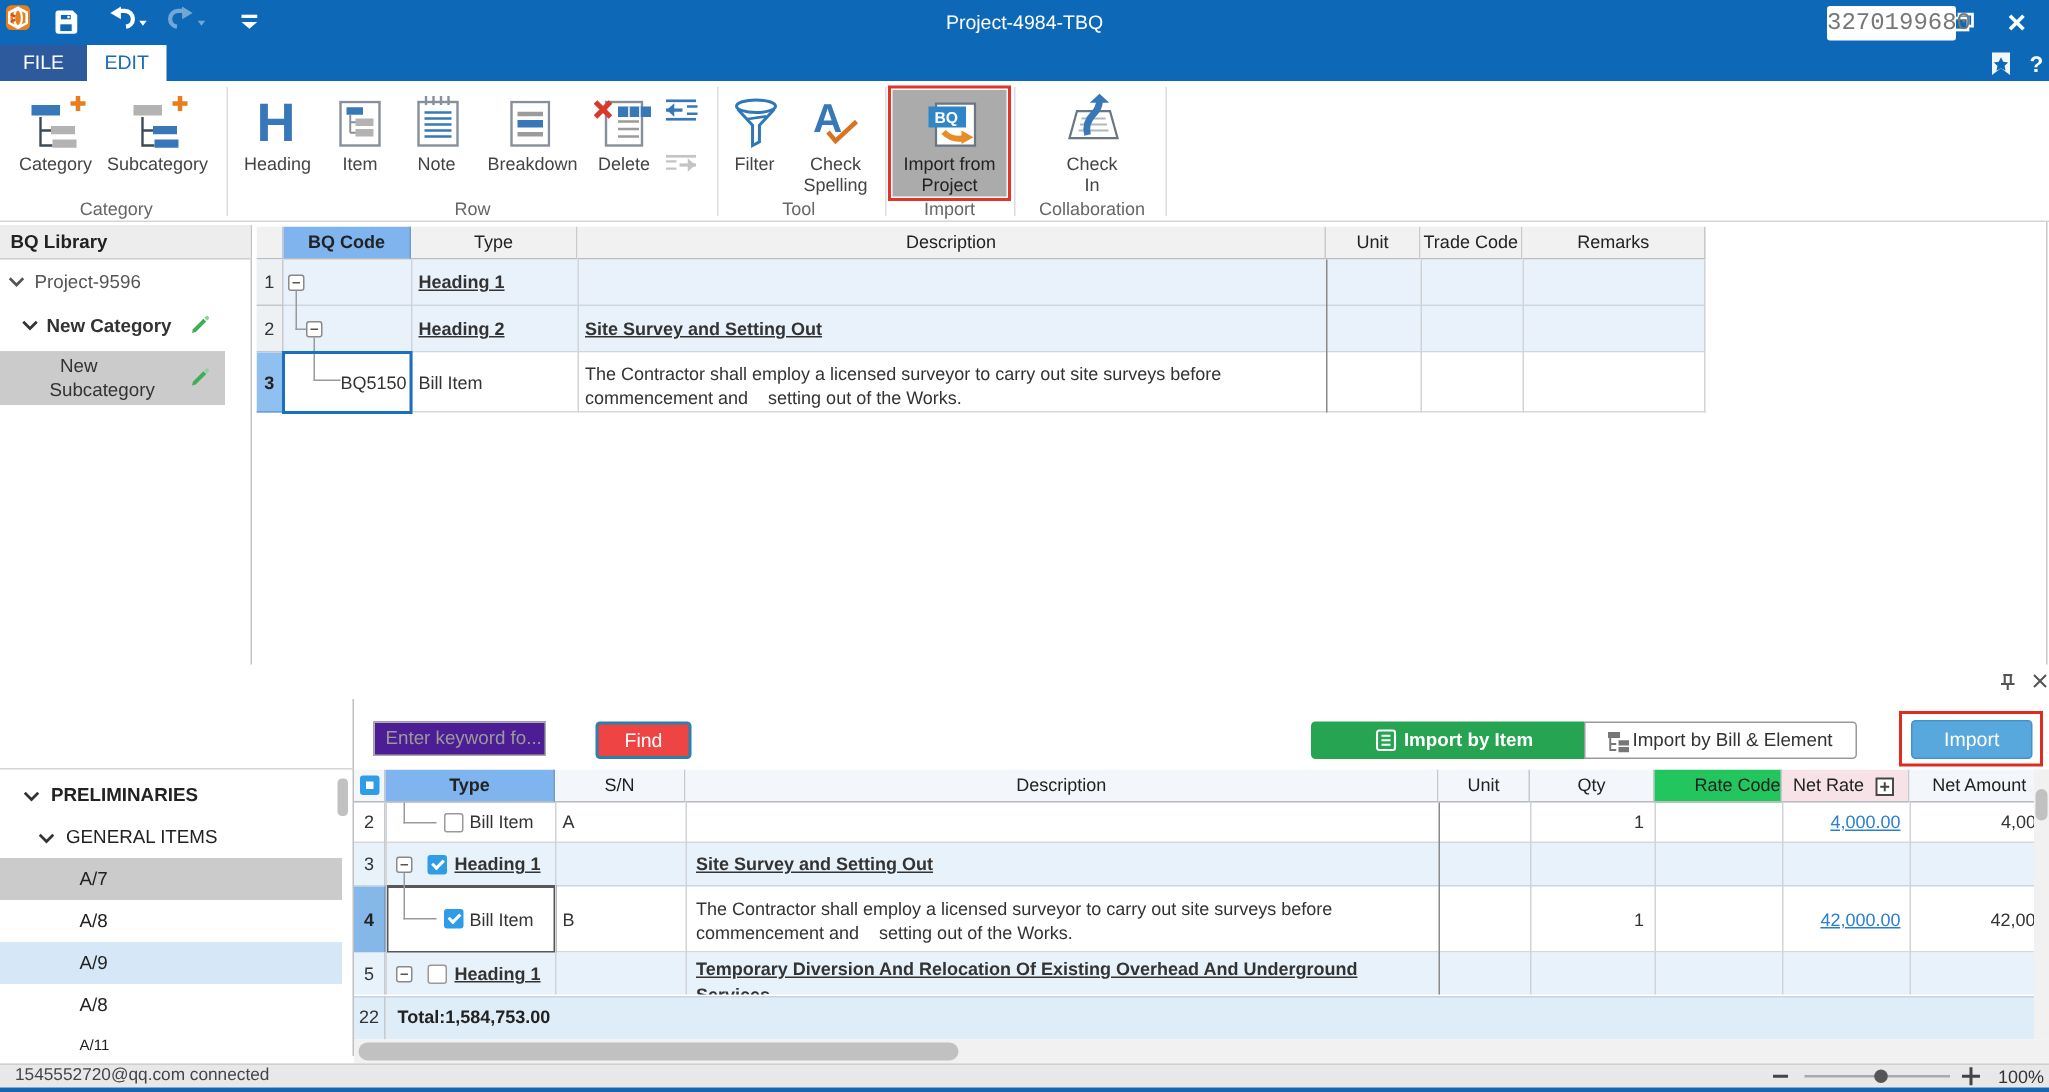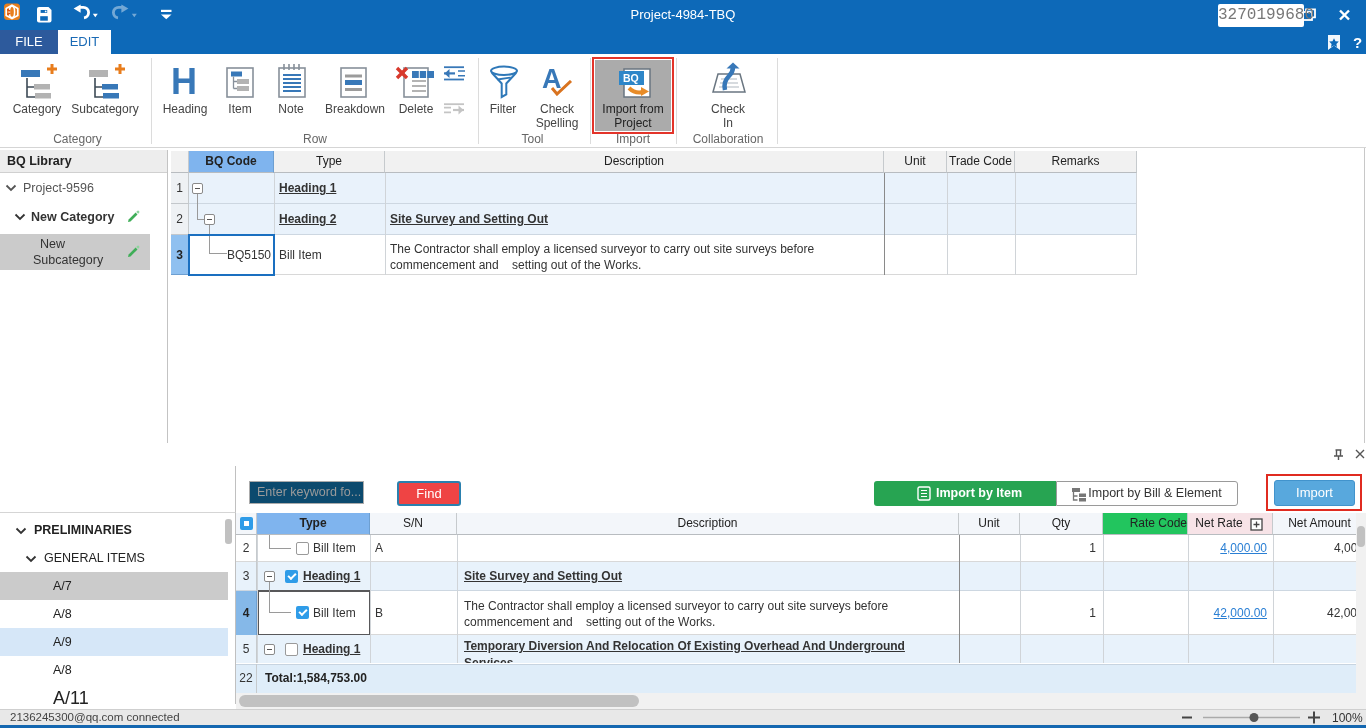--- a/index.html
+++ b/index.html
@@ -267,21 +267,21 @@
   </div>
 </div>
 <div class="abs" id="impanel">
   <svg class="abs" style="left:1332px;top:5px;" width="34" height="14" viewBox="0 0 34 14">
     <g stroke="#555" stroke-width="1.4" fill="none">
     <path d="M3.5 2 h6 M4.5 2 v6 M8.5 2 v6 M2 8 h9 M6.5 8 v4"></path>
     <path d="M24 2 l8 8 M32 2 l-8 8"></path>
     </g>
   </svg>
 
-  <div class="abs" style="left:249px;top:38px;width:115px;height:23px;border:1px solid #ababab;background:#0c4a6e;font-size:12.5px;color:#9a9a9a;line-height:21px;padding-left:7px;">Enter keyword fo...</div>
+  <div class="abs" style="left:249px;top:38px;width:115px;height:23px;border:1px solid #ababab;background:#4c1d95;font-size:12.5px;color:#9a9a9a;line-height:21px;padding-left:7px;">Enter keyword fo...</div>
   <div class="abs" style="left:397px;top:38px;width:64px;height:25px;background:#ef4444;border:2px solid #2a80ae;border-radius:3px;color:#fff;font-size:13px;text-align:center;line-height:21px;">Find</div>
 
   <div class="abs" style="left:874px;top:38px;width:182px;height:25px;background:#27a452;border-radius:3px 0 0 3px;color:#fff;font-size:12.5px;font-weight:bold;text-align:center;line-height:25px;">
     <svg class="abs" style="left:43px;top:5px;" width="15" height="15" viewBox="0 0 15 15">
         <rect x="1" y="1" width="12" height="13" rx="1.5" fill="none" stroke="#fff" stroke-width="1.4"></rect>
         <path d="M4 4.5 h6 M4 7.5 h6 M4 10.5 h6" stroke="#fff" stroke-width="1.2"></path>
       </svg>
     <span style="margin-left:28px;">Import by Item</span>
   </div>
   <div class="abs" style="left:1056px;top:38px;width:182px;height:25px;background:#fff;border:1px solid #9a9a9a;border-radius:0 3px 3px 0;color:#333;font-size:12.5px;text-align:center;line-height:23px;">
@@ -305,21 +305,21 @@
     <svg class="abs" style="left:25px;top:42px;" width="12" height="8" viewBox="0 0 12 8">
         <path d="M1.5 1.5 L6 6 L10.5 1.5" fill="none" stroke="#333" stroke-width="1.8"></path>
       </svg>
     <div class="abs" style="left:44px;top:35px;font-size:12.5px;color:#222;line-height:20px;">GENERAL ITEMS</div>
     <div class="abs" style="left:0;top:59px;width:228px;height:28px;background:#cbcbcb;"></div>
     <div class="abs" style="left:53px;top:63px;font-size:12.5px;color:#222;line-height:20px;">A/7</div>
     <div class="abs" style="left:53px;top:91px;font-size:12.5px;color:#222;line-height:20px;">A/8</div>
     <div class="abs" style="left:0;top:115px;width:228px;height:28px;background:#d6e7f8;"></div>
     <div class="abs" style="left:53px;top:119px;font-size:12.5px;color:#222;line-height:20px;">A/9</div>
     <div class="abs" style="left:53px;top:147px;font-size:12.5px;color:#222;line-height:20px;">A/8</div>
-    <div class="abs" style="left:53px;top:175px;font-size:18px;color:#222;line-height:20px;">A/11</div>
+    <div class="abs" style="left:53px;top:175px;font-size:10px;color:#222;line-height:20px;">A/11</div>
     <div class="abs" style="left:225px;top:6px;width:7px;height:25px;background:#c1c1c1;border-radius:3px;"></div>
   </div>
 
   <div class="abs" id="botgrid" style="left:236px;top:70px;width:1130px;height:181px;overflow:hidden;background:#fff;">
 
     <div class="hcell" style="left:0;top:0;width:21px;background:#f3f6fa;"></div>
     <div class="hcell" style="left:21px;top:0;width:113px;background:#7fb4ee;font-weight:bold;border-right-color:#6d9fd1;">Type</div>
     <div class="hcell" style="left:134px;top:0;width:87px;background:#f3f6fa;">S/N</div>
     <div class="hcell" style="left:221px;top:0;width:502px;background:#f3f6fa;">Description</div>
     <div class="hcell" style="left:723px;top:0;width:61px;background:#f3f6fa;">Unit</div>
@@ -386,21 +386,21 @@
     <div class="treeline" style="left:33px;top:69px;width:1px;height:31px;"></div>
     <div class="treeline" style="left:33px;top:99px;width:22px;height:1px;"></div>
   </div>
 
   <div class="abs" style="left:1356px;top:70px;width:10px;height:180px;background:#f1f1f1;"></div>
   <div class="abs" style="left:1357px;top:83px;width:8px;height:21px;background:#c1c1c1;border-radius:4px;"></div>
   <div class="abs" style="left:236px;top:250px;width:1130px;height:17px;background:#f1f1f1;"></div>
   <div class="abs" style="left:239px;top:252px;width:400px;height:12px;background:#c1c1c1;border-radius:6px;"></div>
 </div>
 <div class="abs" id="statusbar">
-  <span style="position:absolute;left:10px;top:1px;">2136245300@qq.com connected</span>
+  <span style="position:absolute;left:10px;top:1px;">1545552720@qq.com connected</span>
   <svg class="abs" style="left:1175px;top:0px;" width="150" height="15" viewBox="0 0 150 15">
     <path d="M7 7.5 h10" stroke="#444" stroke-width="2"></path>
     <path d="M28 7.5 h97" stroke="#aaa" stroke-width="1.6"></path>
     <circle cx="79" cy="7.5" r="4.5" fill="#555"></circle>
     <path d="M133 7.5 h12 M139 1.5 v12" stroke="#444" stroke-width="2"></path>
   </svg>
   <span style="position:absolute;left:1332px;top:1px;font-size:12px;color:#333;">100%</span>
 </div>
 <div class="abs" id="blueline"></div>
 

